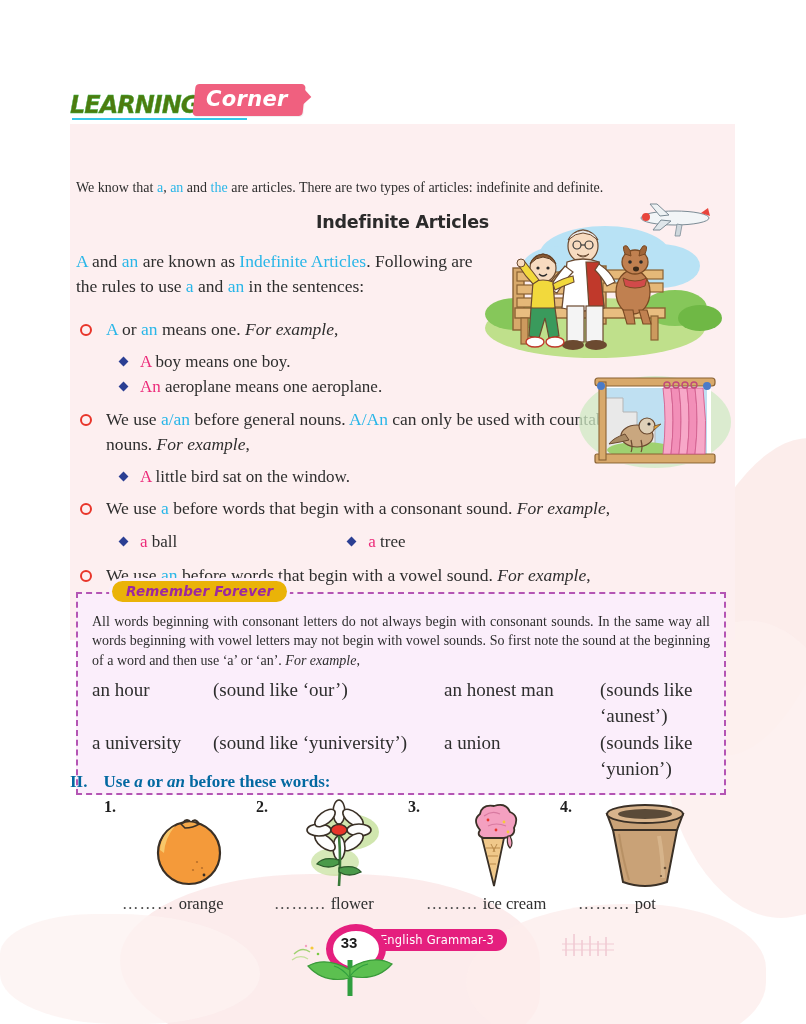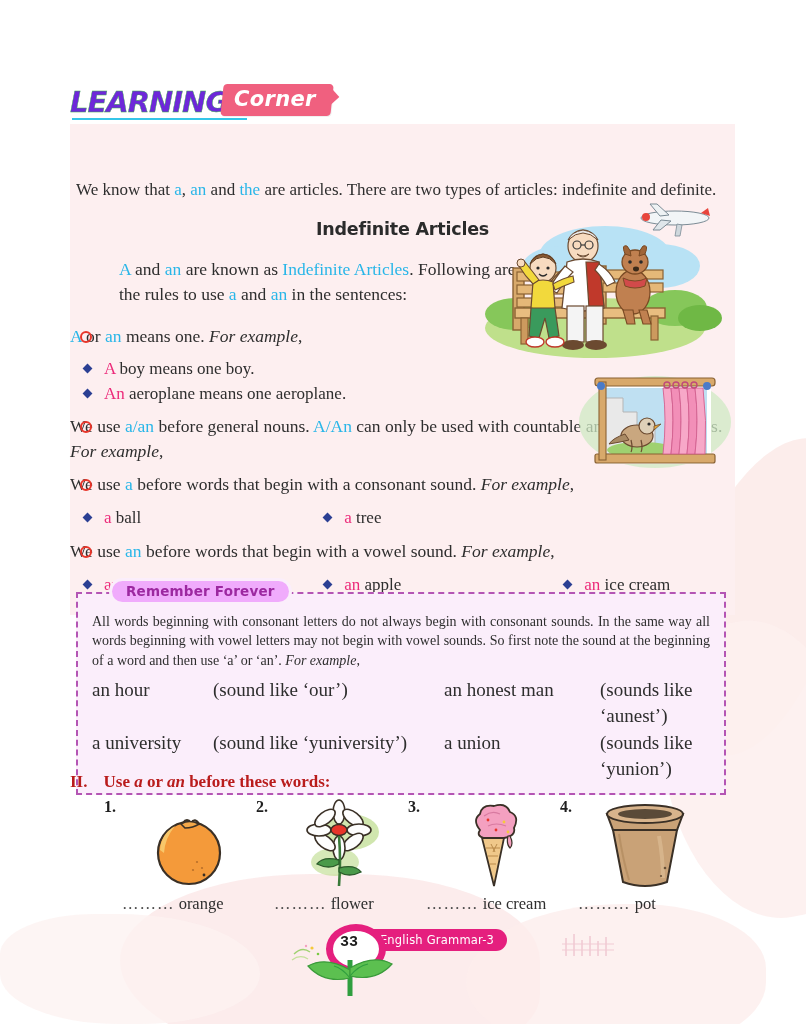--- a/index.html
+++ b/index.html
@@ -22,22 +22,22 @@
     background:#fdeeec;border-radius:55% 45% 50% 50%;opacity:.8;}
   .deco-b3{left:0px;bottom:0px;width:260px;height:110px;
     background:#fdf2f1;border-radius:40% 60% 50% 50%;opacity:.8;}
 
   
   .header{position:absolute;left:70px;top:84px;z-index:5;display:flex;align-items:flex-end;}
   .learning-wrap{position:relative;}
   .learning{
     font-family:"DejaVu Sans", sans-serif;
     font-weight:bold;font-style:italic;
-    font-size:29px;letter-spacing:-1px;
-    color:#6d28d9;line-height:1;
+    font-size:24px;letter-spacing:-1px;
+    color:#4d7c0f;line-height:1;
     -webkit-text-stroke:0.4px #3cb54a;
   }
   .learning-underline{
     position:absolute;left:2px;bottom:-3px;width:175px;height:2px;background:#34c6e8;
   }
   .corner-banner{
     position:relative;margin-left:-6px;margin-bottom:1px;
     background:#f0607f;
     padding:4px 16px 5px 12px;
     border-radius:4px;
@@ -56,39 +56,39 @@
     font-weight:bold;font-style:italic;font-size:21px;color:#ffffff;line-height:1.1;
     letter-spacing:.3px;
   }
 
   
   .panel{
     position:absolute;left:70px;top:124px;width:665px;
     background:#fdeff0;z-index:2;padding:8px 0 10px 0;
   }
   .intro{
-    font-size:17px;color:#2e2e2e;line-height:1.42;
+    font-size:14px;color:#2e2e2e;line-height:1.42;
     text-align:justify;padding:4px 8px 0 6px;margin-top:42px;
   }
   .sec-title{
     text-align:center;font-family:"DejaVu Sans", sans-serif;
     font-weight:bold;font-size:17.5px;color:#2b2b2b;
     margin:10px 0 2px 0;letter-spacing:-.2px;
   }
   .body-text{font-size:17.5px;color:#2e2e2e;line-height:1.43;padding:0 6px;}
-  .lead{max-width:420px;margin-left:43px;}
+  .lead{max-width:420px;}
 
   .cyan{color:#29b6e8;}
   .pink{color:#ec2b7a;}
   .ital{font-style:italic;}
 
   
   ul.lvl1{list-style:none;margin:2px 0 0 0;padding:0;}
   ul.lvl1>li{
-    position:relative;margin:1px 0;
+    position:relative;padding-left:36px;margin:1px 0;
     font-size:17.5px;color:#2e2e2e;line-height:1.43;
   }
   ul.lvl1>li::before{
     content:"";position:absolute;left:10px;top:7px;
     width:8px;height:8px;border:2px solid #e8352a;border-radius:50%;
   }
   ul.lvl2{list-style:none;margin:8px;padding:0;}
   ul.lvl2>li{
     position:relative;padding-left:26px;margin:1px 0;
     font-size:17px;color:#2e2e2e;line-height:1.4;
@@ -105,37 +105,37 @@
   .illus-park{left:455px;top:196px;width:275px;height:170px;}
   .illus-window{left:575px;top:368px;width:160px;height:108px;}
 
   
   .remember-wrap{position:absolute;left:76px;top:592px;width:650px;z-index:5;}
   .remember-box{
     border:2px dashed #b455b4;background:#fbeefb;
     padding:16px 12px 10px 12px;position:relative;
   }
   .remember-label{
-    position:absolute;left:34px;top:-13px;background:#f0abfc;
+    position:absolute;left:34px;top:-13px;background:#eab308;
     border-radius:13px;padding:2px 14px 3px 14px;
-    font-family:"DejaVu Sans", sans-serif;font-weight:bold;
+    font-family:"DejaVu Sans", sans-serif;font-weight:bold;font-style:italic;
     font-size:13.5px;color:#9c28a0;letter-spacing:.2px;
     box-shadow:0 0 0 3px #fbeefb;
   }
   .remember-text{
     font-size:14px;color:#2e2e2e;line-height:1.38;text-align:justify;
     margin:2px 2px 6px 2px;
   }
   table.examples{border-collapse:collapse;width:100%;font-size:19px;color:#2e2e2e;}
   table.examples td{padding:1px 4px 1px 2px;vertical-align:top;line-height:1.35;}
   td.c1{width:115px;} td.c2{width:225px;} td.c3{width:150px;} td.c4{width:auto;}
 
   
   .exercise{position:absolute;left:70px;top:772px;width:680px;z-index:5;}
-  .ex-head{font-size:17px;color:#b91c1c;font-weight:bold;
+  .ex-head{font-size:17px;color:#0369a1;font-weight:bold;
     font-family:"Liberation Serif", serif;display:flex;gap:16px;text-align:center;}
   .ex-num{font-weight:bold;}
   .ex-items{display:flex;margin-top:6px;padding-left:34px;}
   .ex-item{width:152px;position:relative;}
   .ex-idx{font-size:16px;color:#1e1e1e;font-weight:bold;position:absolute;left:0;top:0;}
   .ex-pic{height:92px;display:flex;align-items:flex-end;justify-content:center;
     padding-left:18px;}
   .ex-label{font-size:16.5px;color:#2e2e2e;padding-left:18px;margin-top:4px;
     white-space:nowrap;}
   .blank{letter-spacing:1px;color:#4a4a4a;}
@@ -150,21 +150,21 @@
   .footer-banner span{
     font-family:"DejaVu Sans", sans-serif;font-size:11.5px;color:#ffffff;letter-spacing:.2px;
   }
   .page-ring{
     position:absolute;left:326px;top:6px;width:46px;height:36px;
     border:7px solid #e51f7e;border-radius:50%;background:#ffffff;
   }
   .page-num{
     position:absolute;left:326px;top:6px;width:46px;height:36px;
     display:flex;align-items:center;justify-content:center;
-    font-family:Liberation Mono, monospace;font-weight:bold;font-size:15px;color:#1c1c1c;
+    font-family:Liberation Sans, sans-serif;font-weight:bold;font-size:15px;color:#1c1c1c;
   }
   .sprout{position:absolute;left:300px;top:22px;width:100px;height:56px;}
   .footer-confetti{position:absolute;left:288px;top:22px;width:40px;height:30px;}
   .footer-city{position:absolute;left:560px;top:12px;width:60px;height:26px;opacity:.5;}
 </style>
 </head>
 <body>
 
 <div class="bg-deco deco-r1"></div>
 <div class="bg-deco deco-r2"></div>
@@ -196,20 +196,21 @@
       <span class="cyan">A</span><span> or </span><span class="cyan">an</span><span> means one. </span><span class="ital">For example</span><span>,</span>
       <ul class="lvl2">
         <li><span class="pink">A</span><span> boy means one boy.</span></li>
         <li><span class="pink">An</span><span> aeroplane means one aeroplane.</span></li>
       </ul>
     </li>
 
     <li>
       <span>We use </span><span class="cyan">a/an</span><span> before general nouns. </span><span class="cyan">A/An</span><span> can only be used with countable and singular nouns. </span><span class="ital">For example</span><span>,</span>
       <ul class="lvl2">
+        <li><span class="pink">A</span><span> little bird sat on the window.</span></li>
       </ul>
     </li>
 
     <li>
       <span>We use </span><span class="cyan">a</span><span> before words that begin with a consonant sound. </span><span class="ital">For example</span><span>,</span>
       <ul class="lvl2 cols3">
         <li><span class="pink">a</span><span> ball</span></li>
         <li><span class="pink">a</span><span> tree</span></li>
       </ul>
     </li>

